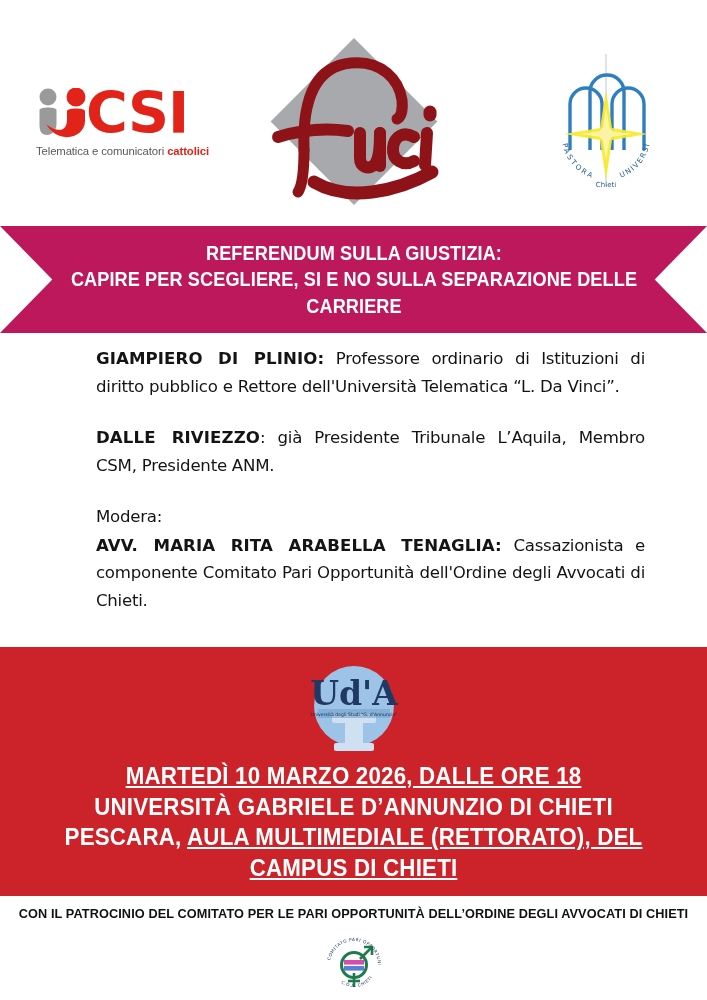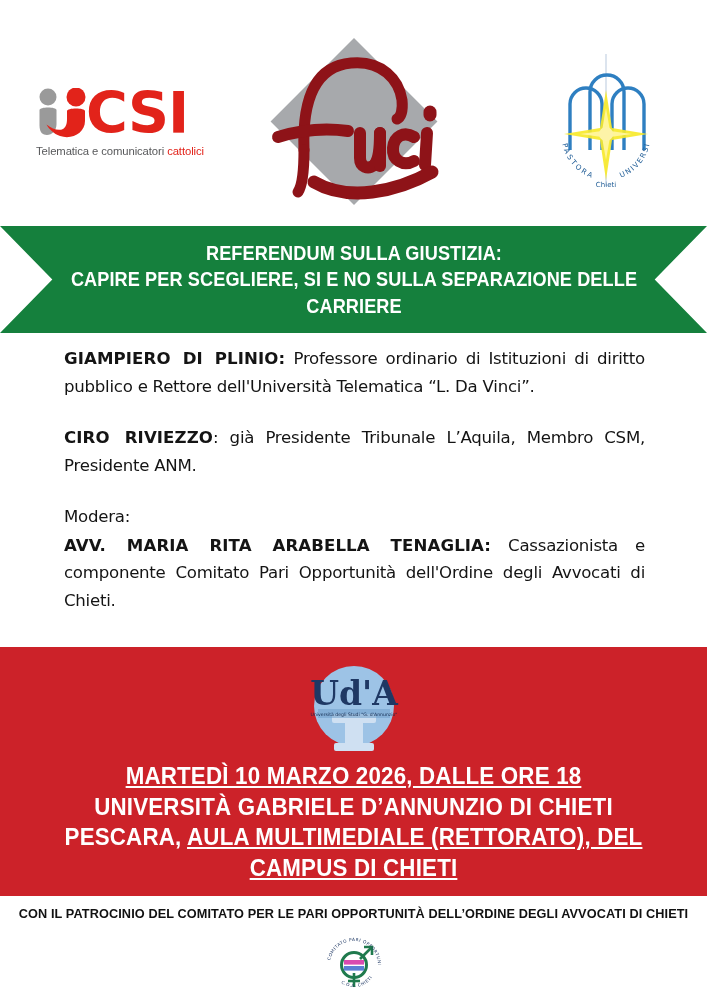--- a/index.html
+++ b/index.html
@@ -51,21 +51,21 @@
   }
   .ucsi-tag {
     position: absolute;
     left: 2px;
     top: 57px;
     font-size: 11.3px;
     letter-spacing: -0.1px;
     color: #58595b;
     white-space: nowrap;
   }
-  .ucsi-tag .red { color: #e2231a; font-weight: 400; }
+  .ucsi-tag .red { color: #e2231a; font-weight: 700; }
 
   
   .fuci {
     position: absolute;
     left: 256px;
     top: 32px;
     width: 196px;
     height: 175px;
   }
 
@@ -78,21 +78,21 @@
     height: 148px;
   }
 
   
   .ribbon {
     position: absolute;
     left: 0;
     top: 226px;
     width: 707px;
     height: 107px;
-    background: #15803d;
+    background: #be185d;
     -webkit-clip-path: polygon(0 0, 707px 0, 707px 107px, 655px 53.5px, 707px 0,
                                707px 107px, 0 107px, 52px 53.5px);
     clip-path: polygon(0% 0%, 100% 0%, 92.6% 50%, 100% 100%, 0% 100%, 7.4% 50%);
     display: flex;
     align-items: center;
     justify-content: center;
   }
   .ribbon-inner {
     width: 640px;
     text-align: center;
@@ -104,21 +104,21 @@
     letter-spacing: 0.1px;
     transform: scaleX(0.93);
   }
 
   
   .speakers {
     position: absolute;
     left: 0;
     top: 345px;
     width: 707px;
-    padding: 0 62px 0 64px;
+    padding: 0 62px 0 96px;
     box-sizing: border-box;
   }
   .para {
     text-align: justify;
     font-size: 16.6px;
     line-height: 27.5px;
     color: #141414;
     margin: 0 0 24px 0;
     font-family: "DejaVu Sans", sans-serif;
     letter-spacing: -0.25px;
@@ -275,21 +275,21 @@
   </div>
 </div>
 
 <div class="speakers">
 
   <p class="para">
     <b class="name-spread">GIAMPIERO DI PLINIO:</b><span> Professore ordinario di Istituzioni di diritto pubblico e Rettore dell'Università Telematica “L. Da Vinci”.</span>
   </p>
 
   <p class="para">
-    <b class="name-spread">CIRO RIVIEZZO</b><span>: già Presidente Tribunale L’Aquila, Membro CSM, Presidente ANM.</span>
+    <b class="name-spread">DALLE RIVIEZZO</b><span>: già Presidente Tribunale L’Aquila, Membro CSM, Presidente ANM.</span>
   </p>
 
   <p class="para">
     <span class="modera-label">Modera:</span><b class="name-spread">AVV. MARIA RITA ARABELLA TENAGLIA:</b><span> Cassazionista e componente Comitato Pari Opportunità dell'Ordine degli Avvocati di Chieti.</span>
   </p>
 </div>
 
 <div class="event-block">
 
   <div class="uda-logo">

